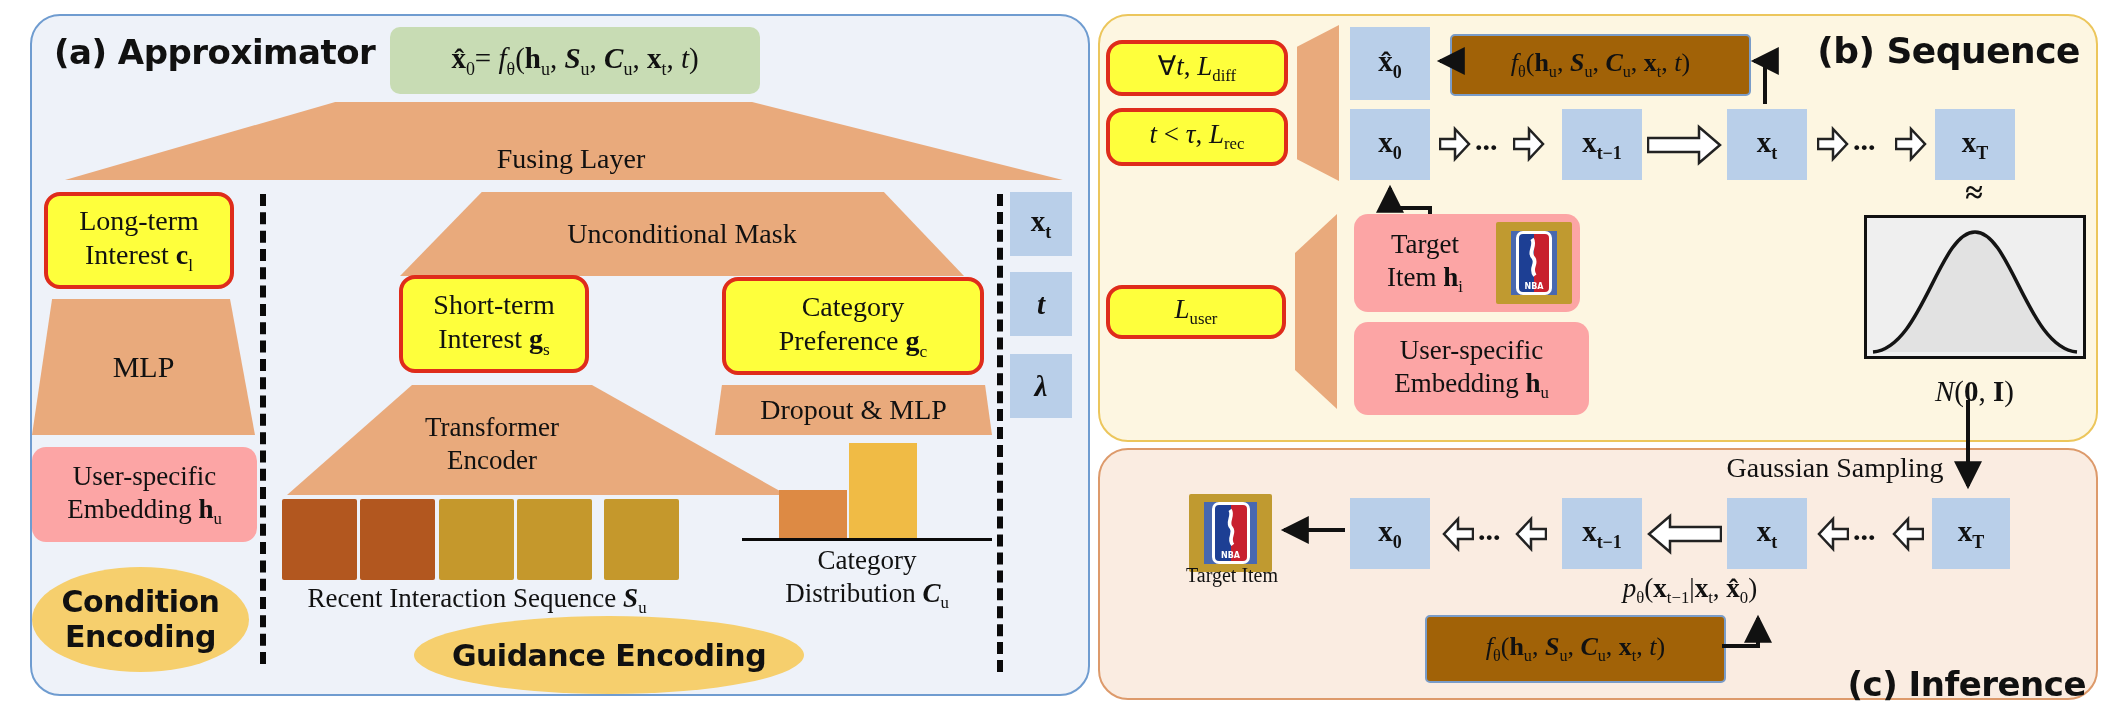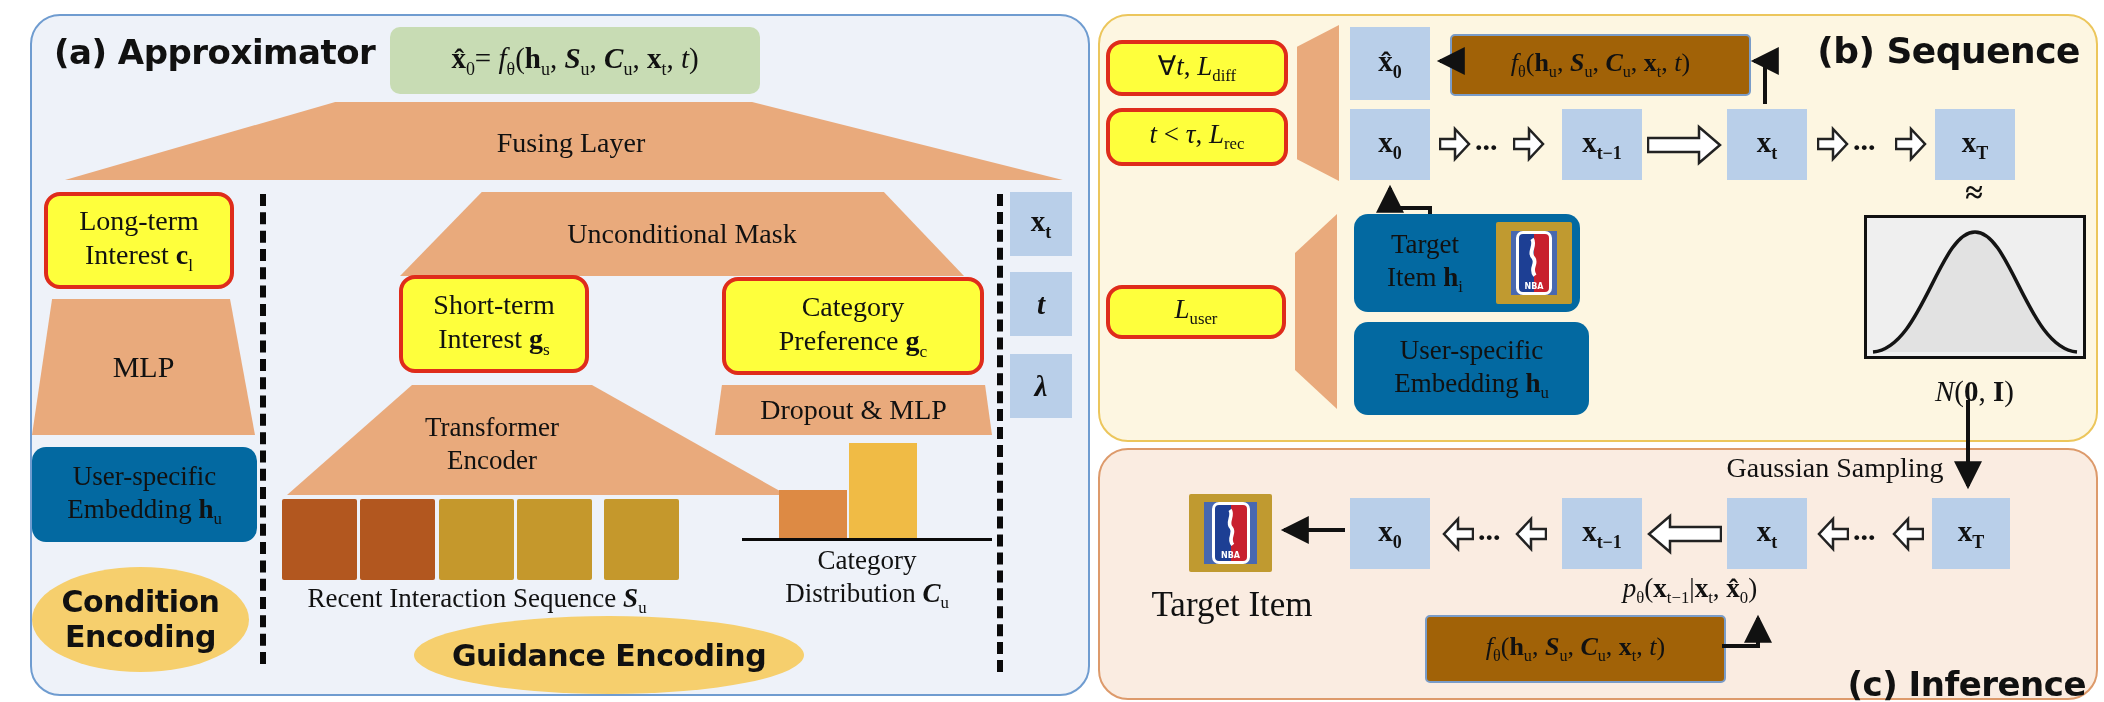--- a/index.html
+++ b/index.html
@@ -5,21 +5,21 @@
   html,body{margin:0;padding:0;background:#fff;}
   #canvas{position:relative;width:2104px;height:702px;background:#ffffff;overflow:hidden;
           font-family:"Liberation Serif",serif;color:#111;}
   .abs{position:absolute;}
   .panel{position:absolute;border-radius:30px;}
   .serif{font-family:"Liberation Serif",serif;}
   .comic{font-family:"DejaVu Sans",sans-serif;font-weight:bold;letter-spacing:-0.5px;}
   .cen{display:flex;align-items:center;justify-content:center;text-align:center;}
   .ybox{background:#feff3c;border:4px solid #df2c1b;border-radius:16px;box-sizing:border-box;}
   .trap{background:#e9aa7c;}
-  .gbox{background:#0369a1;border-radius:14px;}
+  .gbox{background:#fca5a5;border-radius:14px;}
   .bluebox{background:#b9cfe9;font-size:29px;font-weight:bold;}
   .fbox{background:#a16207;border:2px solid #7a9cc8;border-radius:5px;font-size:26px;}
   .ellipse{background:#f6cf6d;border-radius:50%;}
   .dash{width:0;border-left:6px dashed #0a0a0a;}
   sub{font-size:0.62em;}
   .t27{font-size:27px;line-height:1.22;}
   .t28{font-size:28px;line-height:1.2;}
   .film{display:flex;border-radius:2px;align-items:center;}
   .rail{width:15px;position:relative;}
   .rail:after{content:"";position:absolute;left:3px;right:3px;top:3px;bottom:3px;
@@ -38,21 +38,21 @@
 
     <div class="abs comic" style="left:22px;top:16px;font-size:34px;">(a) Approximator</div>
 
     <div class="abs cen" style="left:358px;top:11px;width:370px;height:67px;background:#c8dcb4;border-radius:10px;">
       <span class="serif" style="font-size:29px;"><b>x̂</b><sub>0</sub>= <i>f</i><sub>θ</sub>(<b>h</b><sub>u</sub>, <b><i>S</i></b><sub>u</sub>, <b><i>C</i></b><sub>u</sub>, <b>x</b><sub>t</sub>, <i>t</i>)</span>
     </div>
 
     <div class="abs trap" style="left:33px;top:86px;width:1012px;height:78px;
                 clip-path:polygon(0 100%,26.7% 0,67.9% 0,98.6% 100%);
                 display:flex;align-items:flex-end;justify-content:center;">
-      <span class="t28" style="padding-bottom:20px;">Fusing Layer</span>
+      <span class="t28" style="padding-bottom:4px;">Fusing Layer</span>
     </div>
 
     <div class="abs dash" style="left:228px;top:178px;height:470px;"></div>
     <div class="abs dash" style="left:965px;top:178px;height:478px;"></div>
 
     <div class="abs ybox cen t28" style="left:12px;top:176px;width:190px;height:97px;">
       <span>Long-term<br>Interest <b>c</b><sub>l</sub></span>
     </div>
 
     <div class="abs trap cen" style="left:0px;top:283px;width:223px;height:136px;clip-path:polygon(9% 0,88.8% 0,100% 100%,0 100%);">
@@ -241,21 +241,21 @@
                     background:linear-gradient(90deg,#1d3f94 50%,#c8202e 50%);position:relative;">
           <svg width="30" height="42" viewBox="0 0 20 30" style="position:absolute;left:0;top:2px;">
             <path d="M10 2 C13 6 7 11 11 15 C14 19 8 22 12 27" stroke="#fff" fill="none" stroke-width="2.6"></path>
             </svg>
           <div style="position:absolute;bottom:1px;width:100%;text-align:center;color:#fff;
                       font-family:'DejaVu Sans',sans-serif;font-size:8px;font-weight:bold;">NBA</div>
         </div>
       </div>
       <div class="rail"></div>
     </div>
-    <div class="abs cen serif" style="left:42px;top:140px;width:180px;height:30px;font-size:35px;">Target Item</div>
+    <div class="abs cen serif" style="left:42px;top:110px;width:180px;height:30px;font-size:20px;">Target Item</div>
 
     <div class="abs bluebox cen serif" style="left:250px;top:48px;width:80px;height:71px;">
       <span><b>x</b><sub>0</sub></span>
     </div>
     <svg class="abs harrow" style="left:342px;top:66px;transform:scaleX(-1);" width="32" height="36" viewBox="0 0 32 36">
       <polygon points="1,13 16,13 16,3 30,18 16,33 16,23 1,23" fill="#fff" stroke="#222" stroke-width="2.5"></polygon>
       </svg>
     <div class="abs dots" style="left:378px;top:63px;">...</div>
     <svg class="abs harrow" style="left:415px;top:66px;transform:scaleX(-1);" width="32" height="36" viewBox="0 0 32 36">
       <polygon points="1,13 16,13 16,3 30,18 16,33 16,23 1,23" fill="#fff" stroke="#222" stroke-width="2.5"></polygon>

